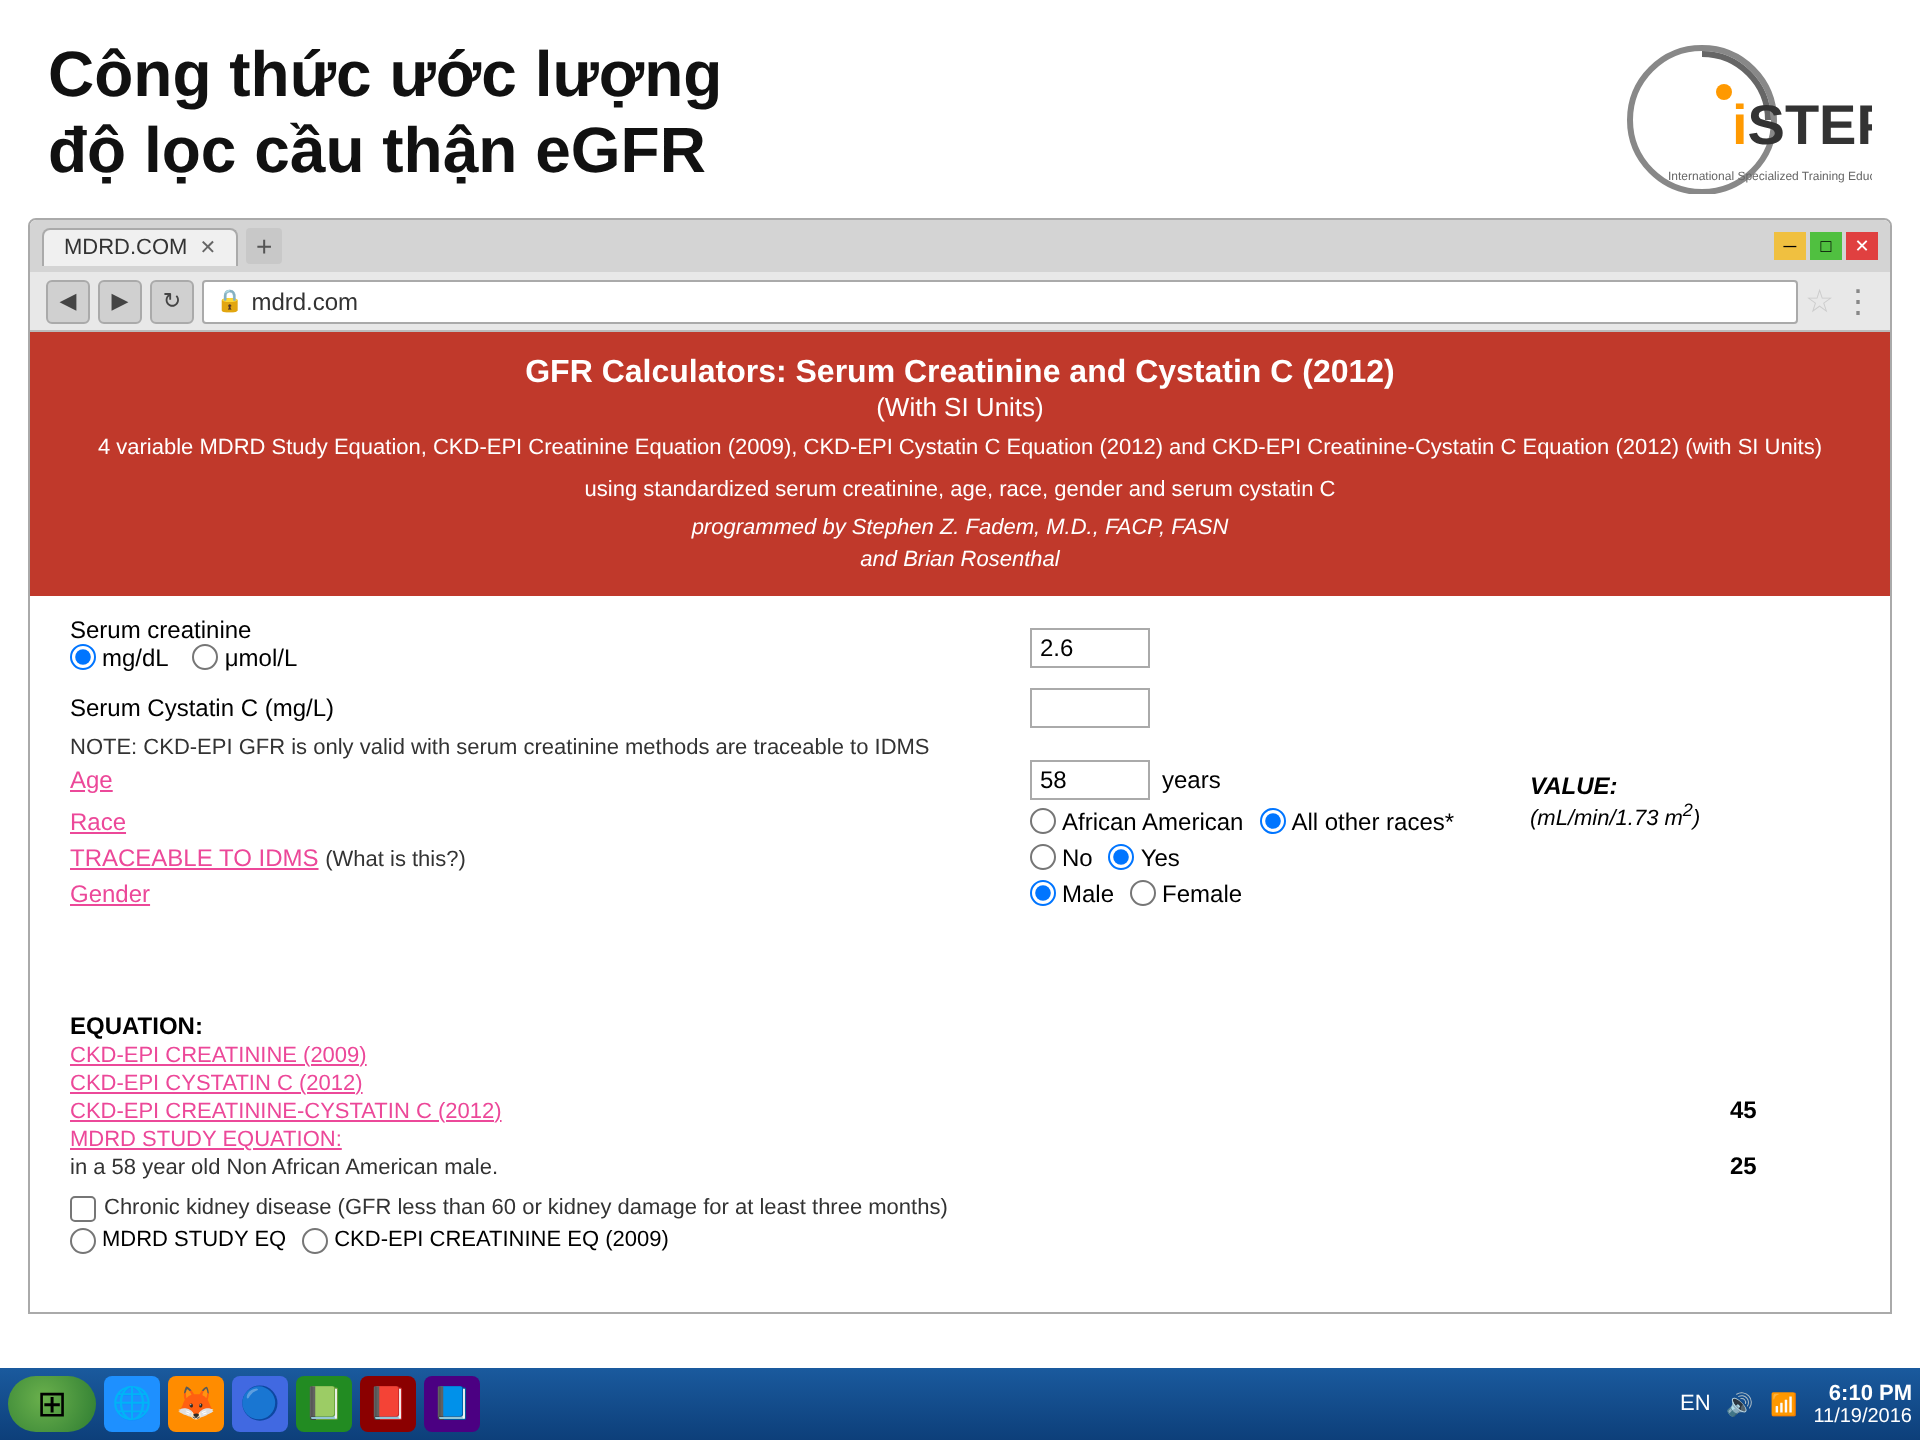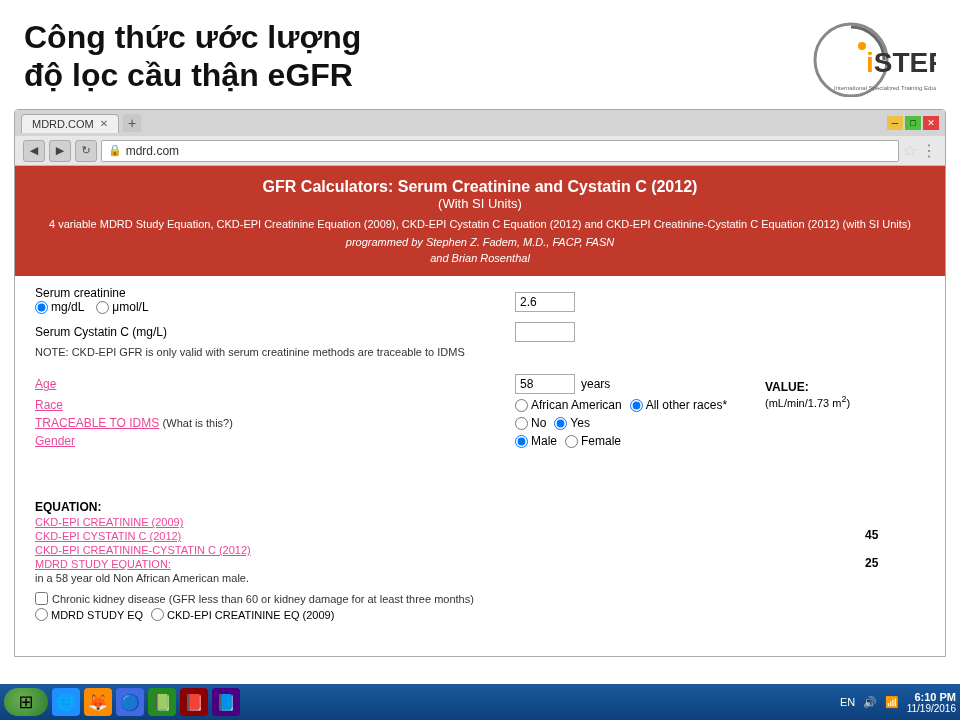--- a/index.html
+++ b/index.html
@@ -167,21 +167,21 @@
     }
     .radio-group {
       display: flex; align-items: center; gap: 8px;
     }
     .radio-option {
       display: flex; align-items: center; gap: 3px; font-size: 12px;
     }
     .note-text {
       font-size: 11px;
       color: #333;
-      margin-bottom: 16px;
+      margin-bottom: 0;
       margin-top: 4px;
     }
     .unit-row {
       display: flex; align-items: center; gap: 12px; margin-bottom: 4px;
     }
     .unit-radio {
       display: flex; align-items: center; gap: 3px; font-size: 12px;
     }
     .years-text {
       font-size: 12px; margin-left: 6px;
@@ -296,20 +296,21 @@
     <div class="star-btn">☆</div>
     <div style="font-size:16px; color:#888; cursor:pointer;">⋮</div>
   </div>
 
   <div class="browser-content">
 
     <div class="page-red-header">
       <div class="title-main">GFR Calculators: Serum Creatinine and Cystatin C (2012)</div>
       <div class="subtitle">(With SI Units)</div>
       <div class="desc">4 variable MDRD Study Equation, CKD-EPI Creatinine Equation (2009), CKD-EPI Cystatin C Equation (2012) and CKD-EPI Creatinine-Cystatin C Equation (2012) (with SI Units)</div>
+      <div class="desc">using standardized serum creatinine, age, race, gender and serum cystatin C</div>
       <div class="prog">programmed by Stephen Z. Fadem, M.D., FACP, FASN</div>
       <div class="prog">and Brian Rosenthal</div>
     </div>
 
     <div class="form-area">
 
       <div class="form-row">
         <div class="form-label">
           <span>Serum creatinine</span>
           <div class="unit-row">
@@ -389,32 +390,32 @@
                 <span>Male</span>
               </label>
               <label class="radio-option">
                 <input type="radio" name="gender" style="">
                 <span>Female</span>
               </label>
             </div>
           </div>
         </div>
 
-        <div style="width:160px; padding-top:0;">
+        <div style="width:160px; padding-top:0;font-style:italic;">
           <div class="result-section">
             <div style="font-weight:bold; font-size:12px;">VALUE:</div>
             <div class="value-unit">
               <span>(mL/min/1.73 m</span><sup>2</sup><span>)</span>
             </div>
           </div>
         </div>
       </div>
 
       <div class="equation-section">
-        <div style="display:flex; justify-content:space-between; align-items:center;margin-top:48px;">
+        <div style="display:flex; justify-content:space-between; align-items:flex-end;margin-top:48px;">
           <div style="flex:1;">
             <div class="equation-label">EQUATION:</div>
             <div class="equation-item">
               <span class="underline">CKD-EPI CREATININE (2009)</span>
             </div>
             <div class="equation-item">
               <span class="underline">CKD-EPI CYSTATIN C (2012)</span>
             </div>
             <div class="equation-item">
               <span class="underline">CKD-EPI CREATININE-CYSTATIN C (2012)</span>

